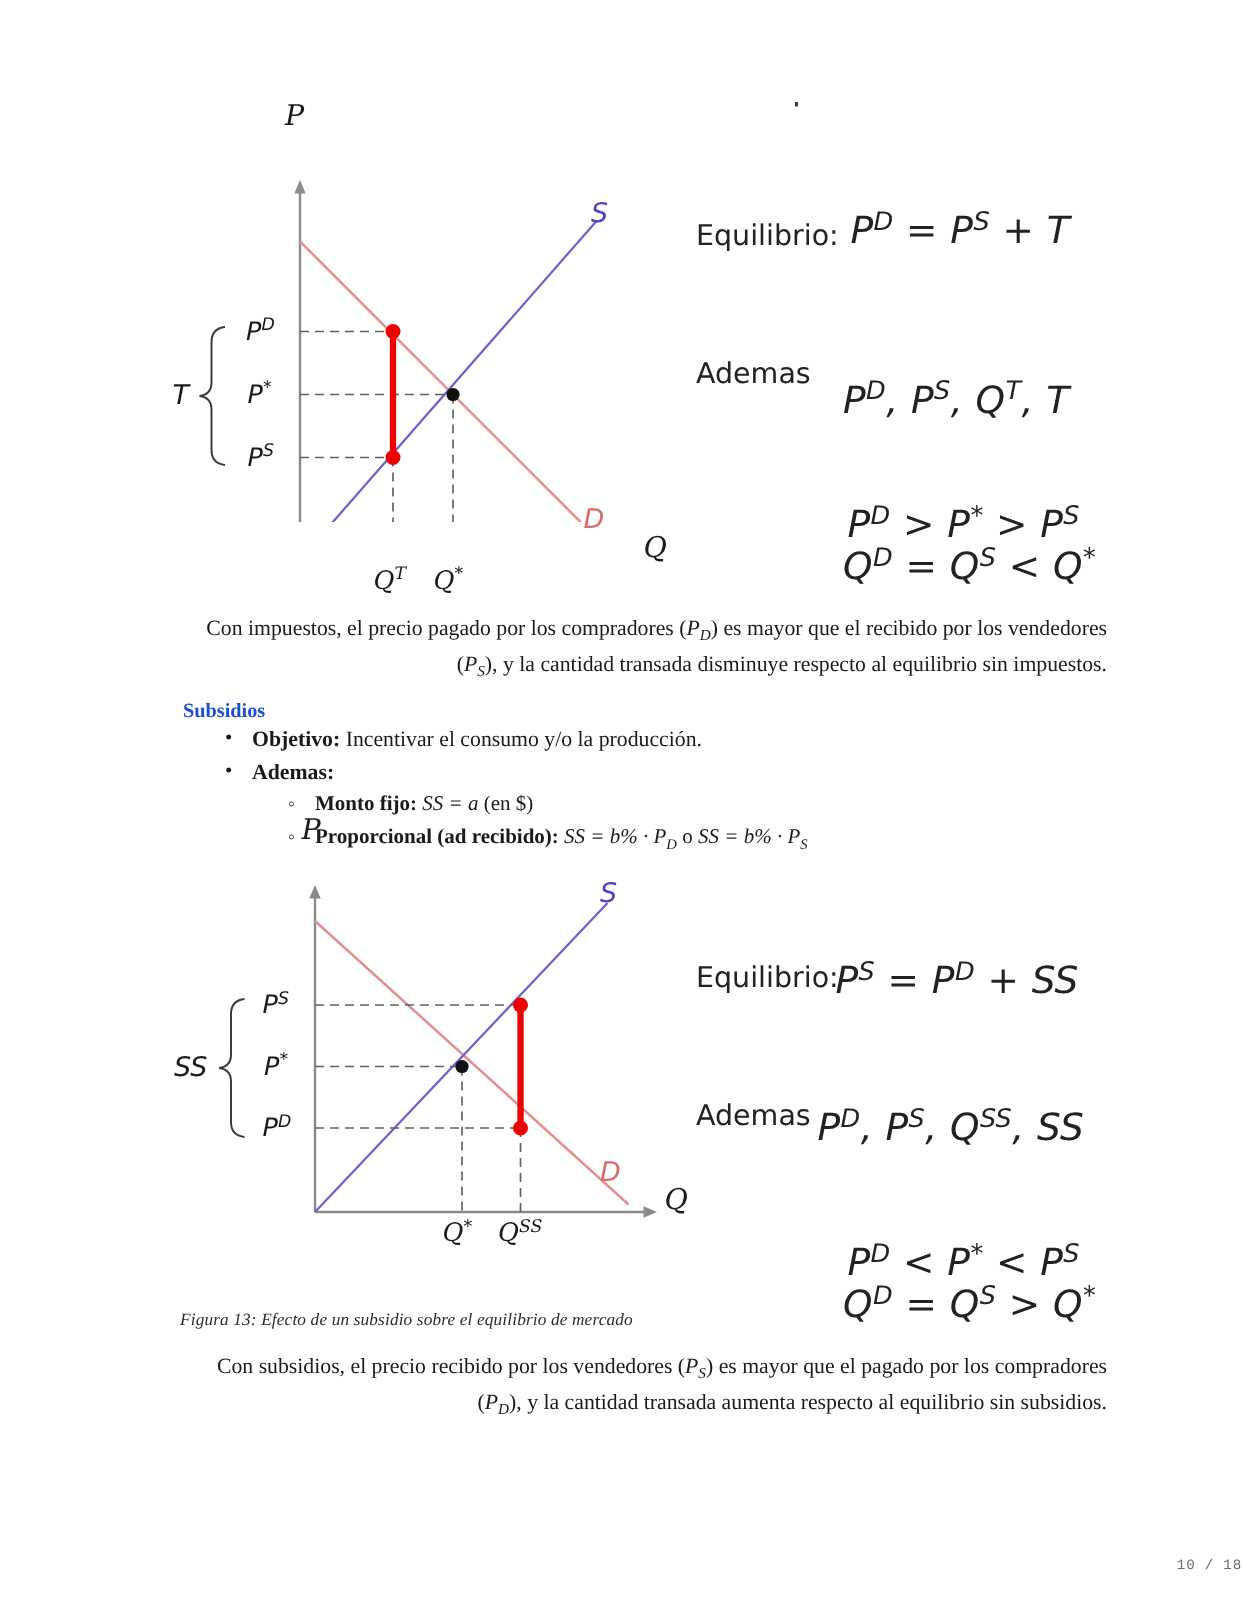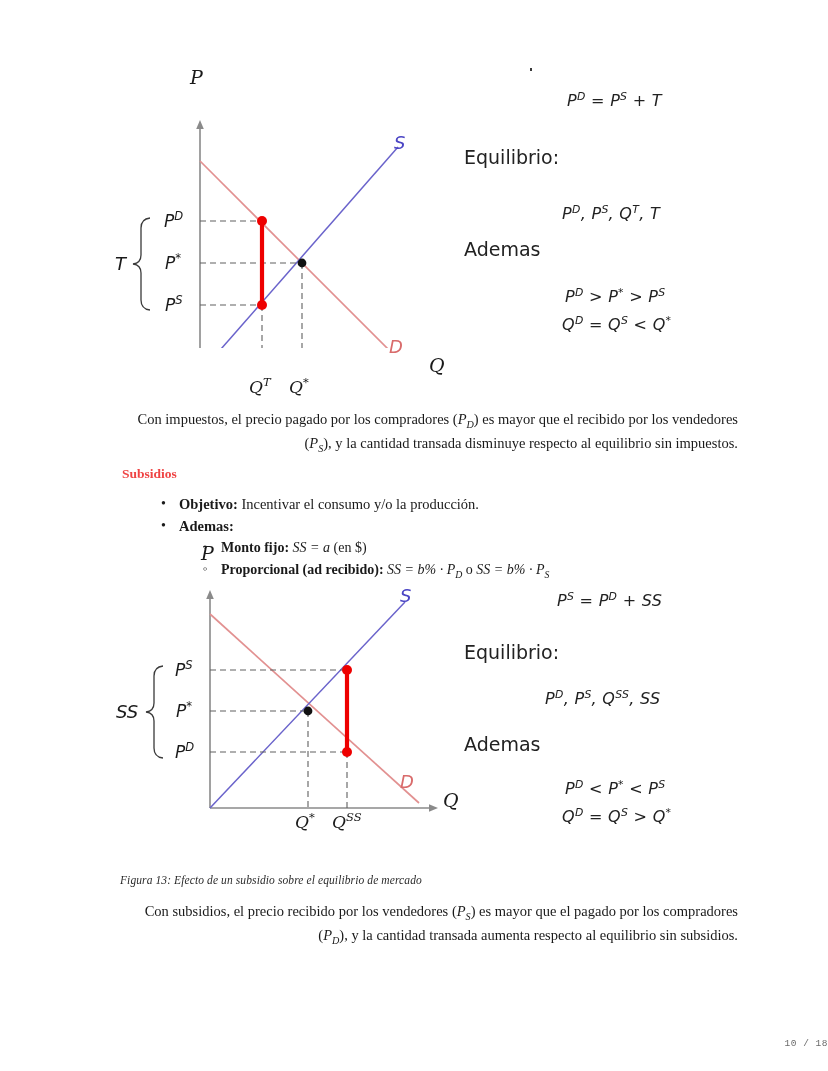--- a/index.html
+++ b/index.html
@@ -34,22 +34,23 @@
   .diagram-svg { display: block; }
 
   .eq-panel {
     position: absolute;
     font-family: "DejaVu Sans", sans-serif;
     color: #222222;
   }
   .eq-line {
     font-style: italic;
     white-space: nowrap;
-    font-size: 16px;
+    font-size: 25px;
     letter-spacing: 0.3px;
+    margin-top: 48px;
   }
   .eq-word {
     font-style: normal;
     white-space: nowrap;
     font-size: 19px;
   }
   .eq-line sup, .eq-word sup {
     font-size: 0.68em;
     vertical-align: super;
     font-style: italic;
@@ -82,27 +83,27 @@
     text-align: right;
   }
   .para sub, .para sup { font-size: 0.72em; }
 
   .section-head {
     position: absolute;
     left: 122px;
     font-family: "Liberation Serif", serif;
     font-weight: bold;
     font-size: 13.5px;
-    color: #ef4444;
+    color: #1d4ed8;
   }
 
   ul.bul {
     position: absolute;
     left: 146px;
-    margin: 11px;
+    margin: 0;
     padding: 0;
     list-style: none;
     width: 640px;
   }
   ul.bul > li {
     position: relative;
     padding-left: 22px;
     font-family: "Liberation Serif", serif;
     font-size: 14.5px;
     line-height: 1.52;

